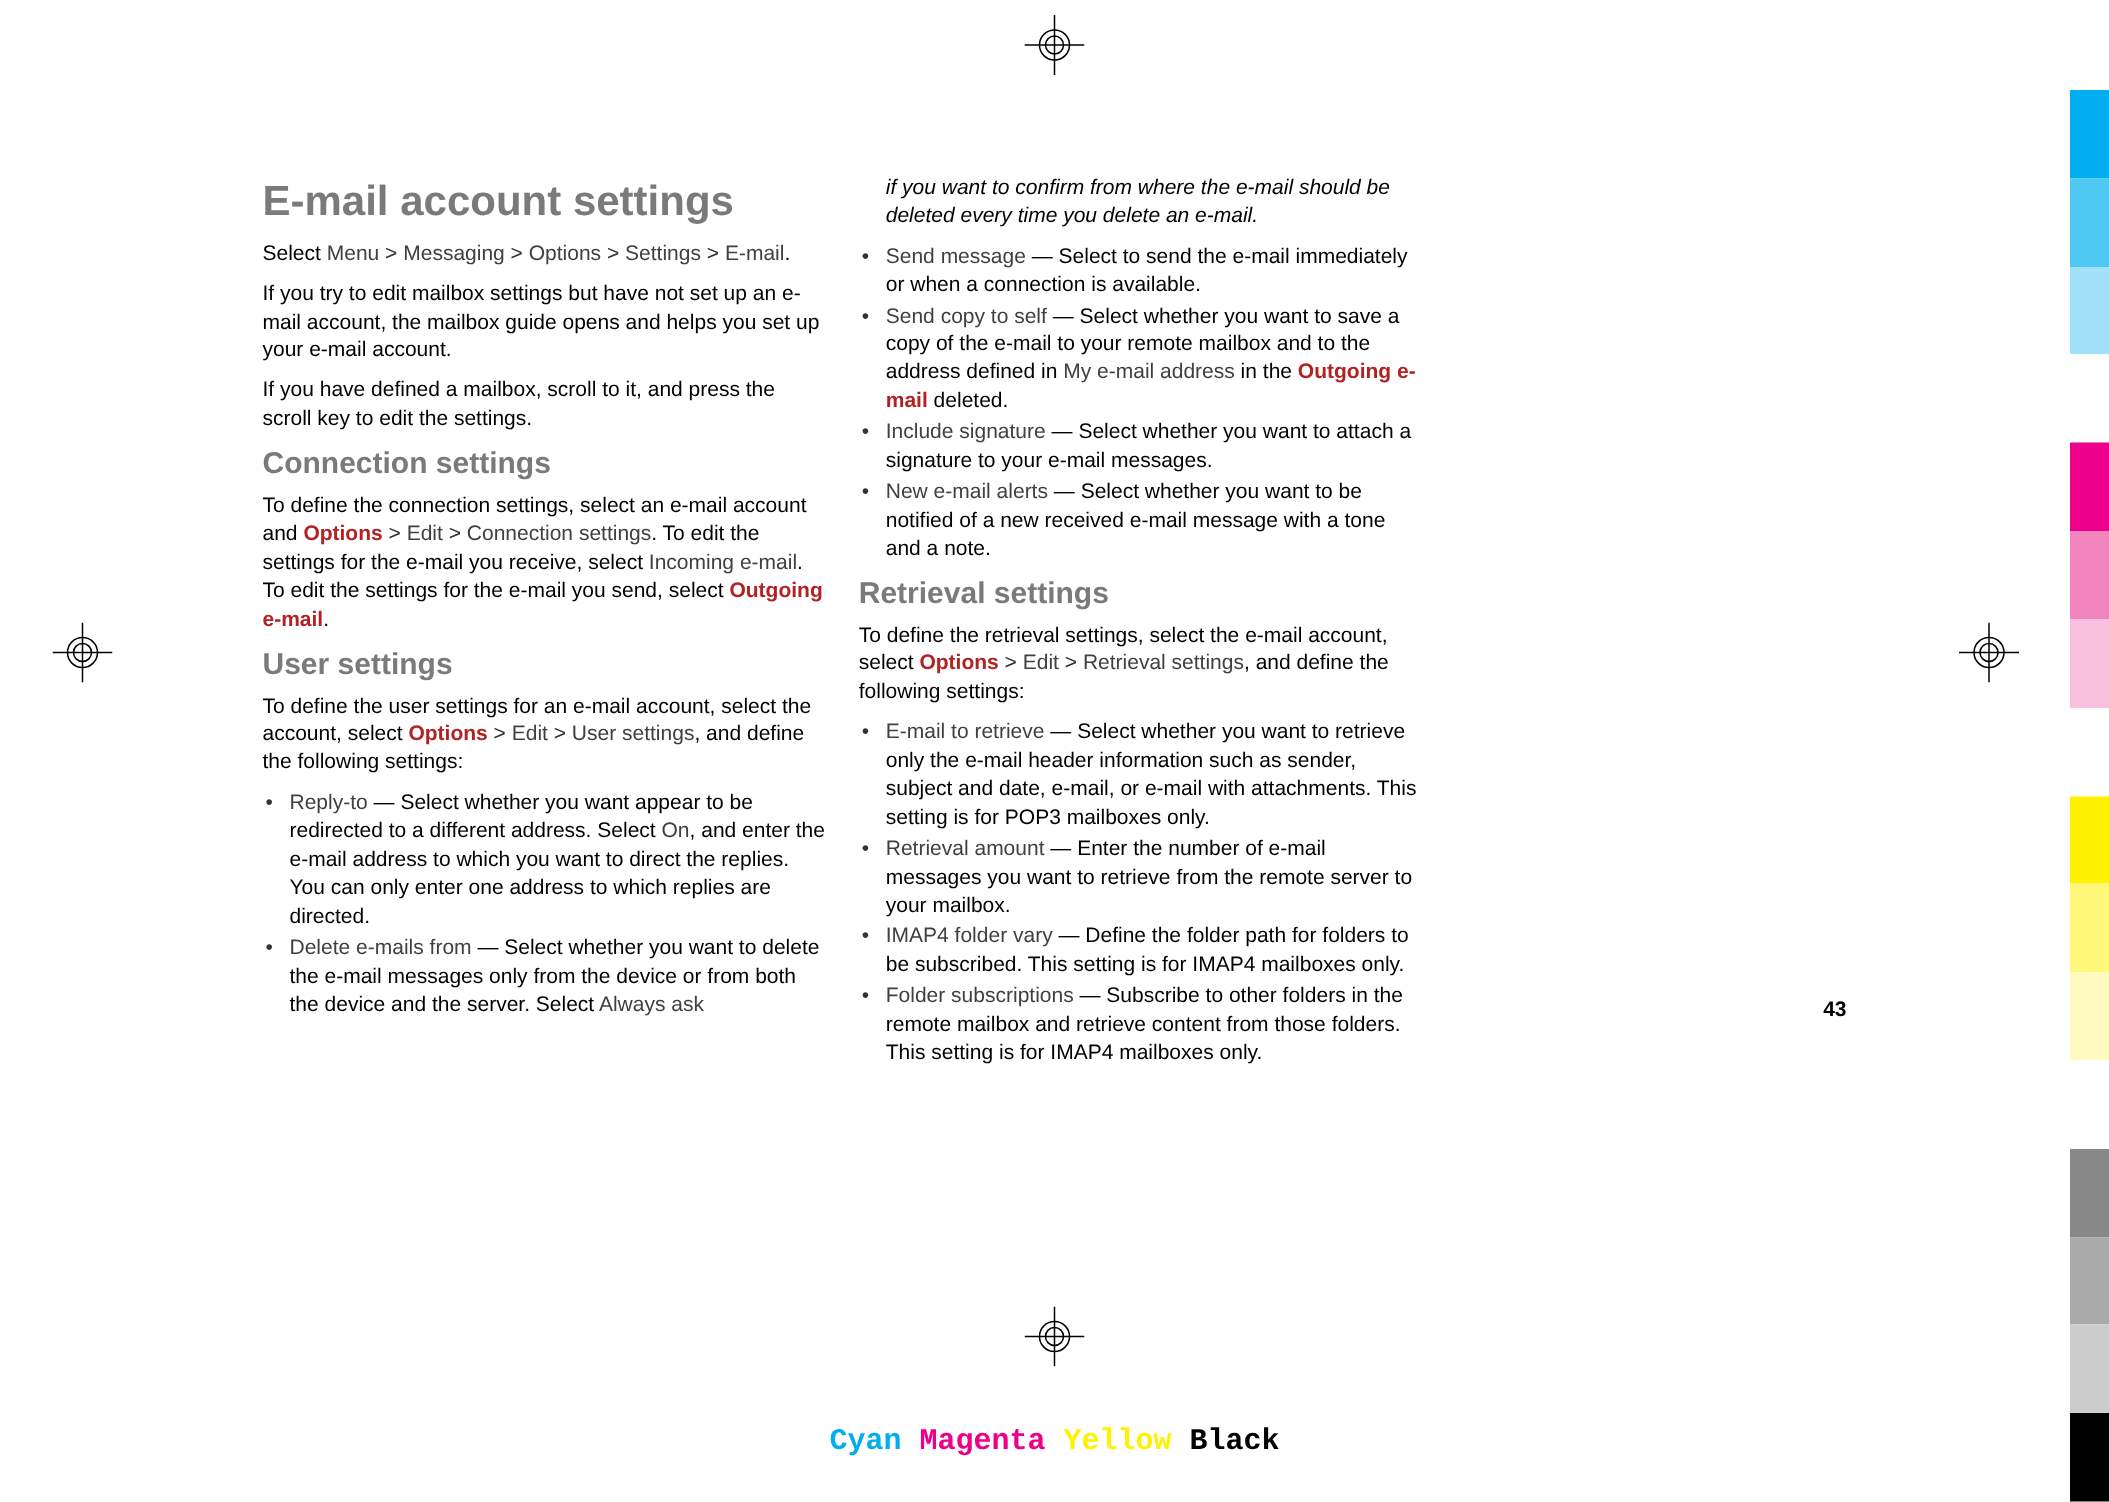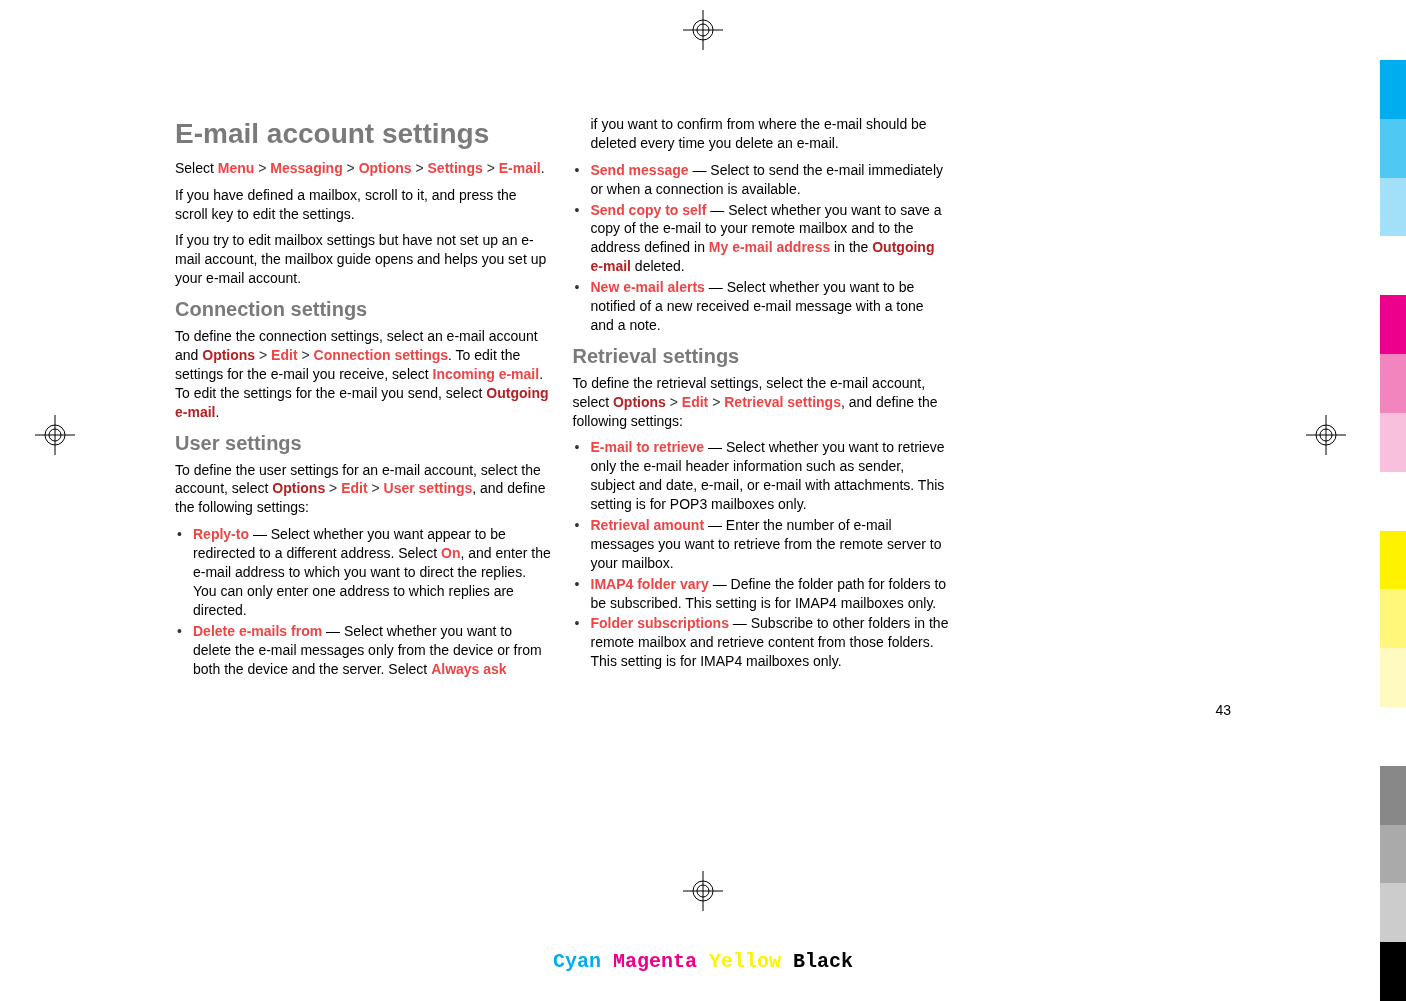--- a/index.html
+++ b/index.html
@@ -35,21 +35,21 @@
     h2 {
       color: #7a7a7a;
       font-size: 20px;
       font-weight: bold;
       margin-top: 8px;
       margin-bottom: 4px;
     }
     p {
       margin-bottom: 8px;
     }
-    .blue { color: #ef4444; font-weight: bold; }
+    .blue { color: #404040; font-weight: normal; }
     .red { color: #b22222; font-weight: bold; }
     .gt { color: #333; }
     ul {
       list-style: none;
       margin-bottom: 6px;
     }
     ul li {
       position: relative;
       padding-left: 18px;
       margin-bottom: 2px;
@@ -57,22 +57,22 @@
     ul li::before {
       content: "•";
       position: absolute;
       left: 2px;
       top: 0;
       color: #333;
     }
     .page-number {
       position: absolute;
       right: 175px;
-      top: 702px;
-      font-weight: normal;
+      top: 664px;
+      font-weight: bold;
       font-size: 14px;
     }
     .cmyk {
       position: absolute;
       bottom: 28px;
       left: 50%;
       transform: translateX(-50%);
       font-size: 20px;
       font-weight: bold;
       font-family: "Courier New", monospace;
@@ -101,45 +101,46 @@
   </style>
 </head>
 <body>
 
 <div class="page-content">
   <div class="column">
     <h1>E-mail account settings</h1>
     <p>
       <span>Select </span><span class="blue">Menu</span><span class="gt"> &gt; </span><span class="blue">Messaging</span><span class="gt"> &gt; </span><span class="blue">Options</span><span class="gt"> &gt; </span><span class="blue">Settings</span><span class="gt"> &gt; </span><span class="blue">E-mail</span><span>.</span>
     </p>
+    <p>If you try to edit mailbox settings but have not set up an e-mail account, the mailbox guide opens and helps you set up your e-mail account.</p>
     <p>If you have defined a mailbox, scroll to it, and press the scroll key to edit the settings.</p>
-    <p>If you try to edit mailbox settings but have not set up an e-mail account, the mailbox guide opens and helps you set up your e-mail account.</p>
 
     <h2>Connection settings</h2>
     <p>
       <span>To define the connection settings, select an e-mail account and </span><span class="red">Options</span><span class="gt"> &gt; </span><span class="blue">Edit</span><span class="gt"> &gt; </span><span class="blue">Connection settings</span><span>. To edit the settings for the e-mail you receive, select </span><span class="blue">Incoming e-mail</span><span>. To edit the settings for the e-mail you send, select </span><span class="red">Outgoing e-mail</span><span>.</span>
     </p>
 
     <h2>User settings</h2>
     <p>
       <span>To define the user settings for an e-mail account, select the account, select </span><span class="red">Options</span><span class="gt"> &gt; </span><span class="blue">Edit</span><span class="gt"> &gt; </span><span class="blue">User settings</span><span>, and define the following settings:</span>
     </p>
     <ul>
       <li><span class="blue">Reply-to</span><span> — Select whether you want appear to be redirected to a different address. Select </span><span class="blue">On</span><span>, and enter the e-mail address to which you want to direct the replies. You can only enter one address to which replies are directed.</span></li>
       <li><span class="blue">Delete e-mails from</span><span> — Select whether you want to delete the e-mail messages only from the device or from both the device and the server. Select </span><span class="blue">Always ask</span></li>
     </ul>
   </div>
 
   <div class="column">
-    <p style="padding-left:18px;">
+    <p style="padding-left:18px;font-style:italic;">
       <span> if you want to confirm from where the e-mail should be deleted every time you delete an e-mail.</span>
     </p>
     <ul>
       <li><span class="blue">Send message</span><span> — Select to send the e-mail immediately or when a connection is available.</span></li>
       <li><span class="blue">Send copy to self</span><span> — Select whether you want to save a copy of the e-mail to your remote mailbox and to the address defined in </span><span class="blue">My e-mail address</span><span> in the </span><span class="red">Outgoing e-mail</span><span> deleted.</span></li>
+      <li><span class="blue">Include signature</span><span> — Select whether you want to attach a signature to your e-mail messages.</span></li>
       <li><span class="blue">New e-mail alerts</span><span> — Select whether you want to be notified of a new received e-mail message with a tone and a note.</span></li>
     </ul>
 
     <h2>Retrieval settings</h2>
     <p>
       <span>To define the retrieval settings, select the e-mail account, select </span><span class="red">Options</span><span class="gt"> &gt; </span><span class="blue">Edit</span><span class="gt"> &gt; </span><span class="blue">Retrieval settings</span><span>, and define the following settings:</span>
     </p>
     <ul>
       <li><span class="blue">E-mail to retrieve</span><span> — Select whether you want to retrieve only the e-mail header information such as sender, subject and date, e-mail, or e-mail with attachments. This setting is for POP3 mailboxes only.</span></li>
       <li><span class="blue">Retrieval amount</span><span> — Enter the number of e-mail messages you want to retrieve from the remote server to your mailbox.</span></li>

